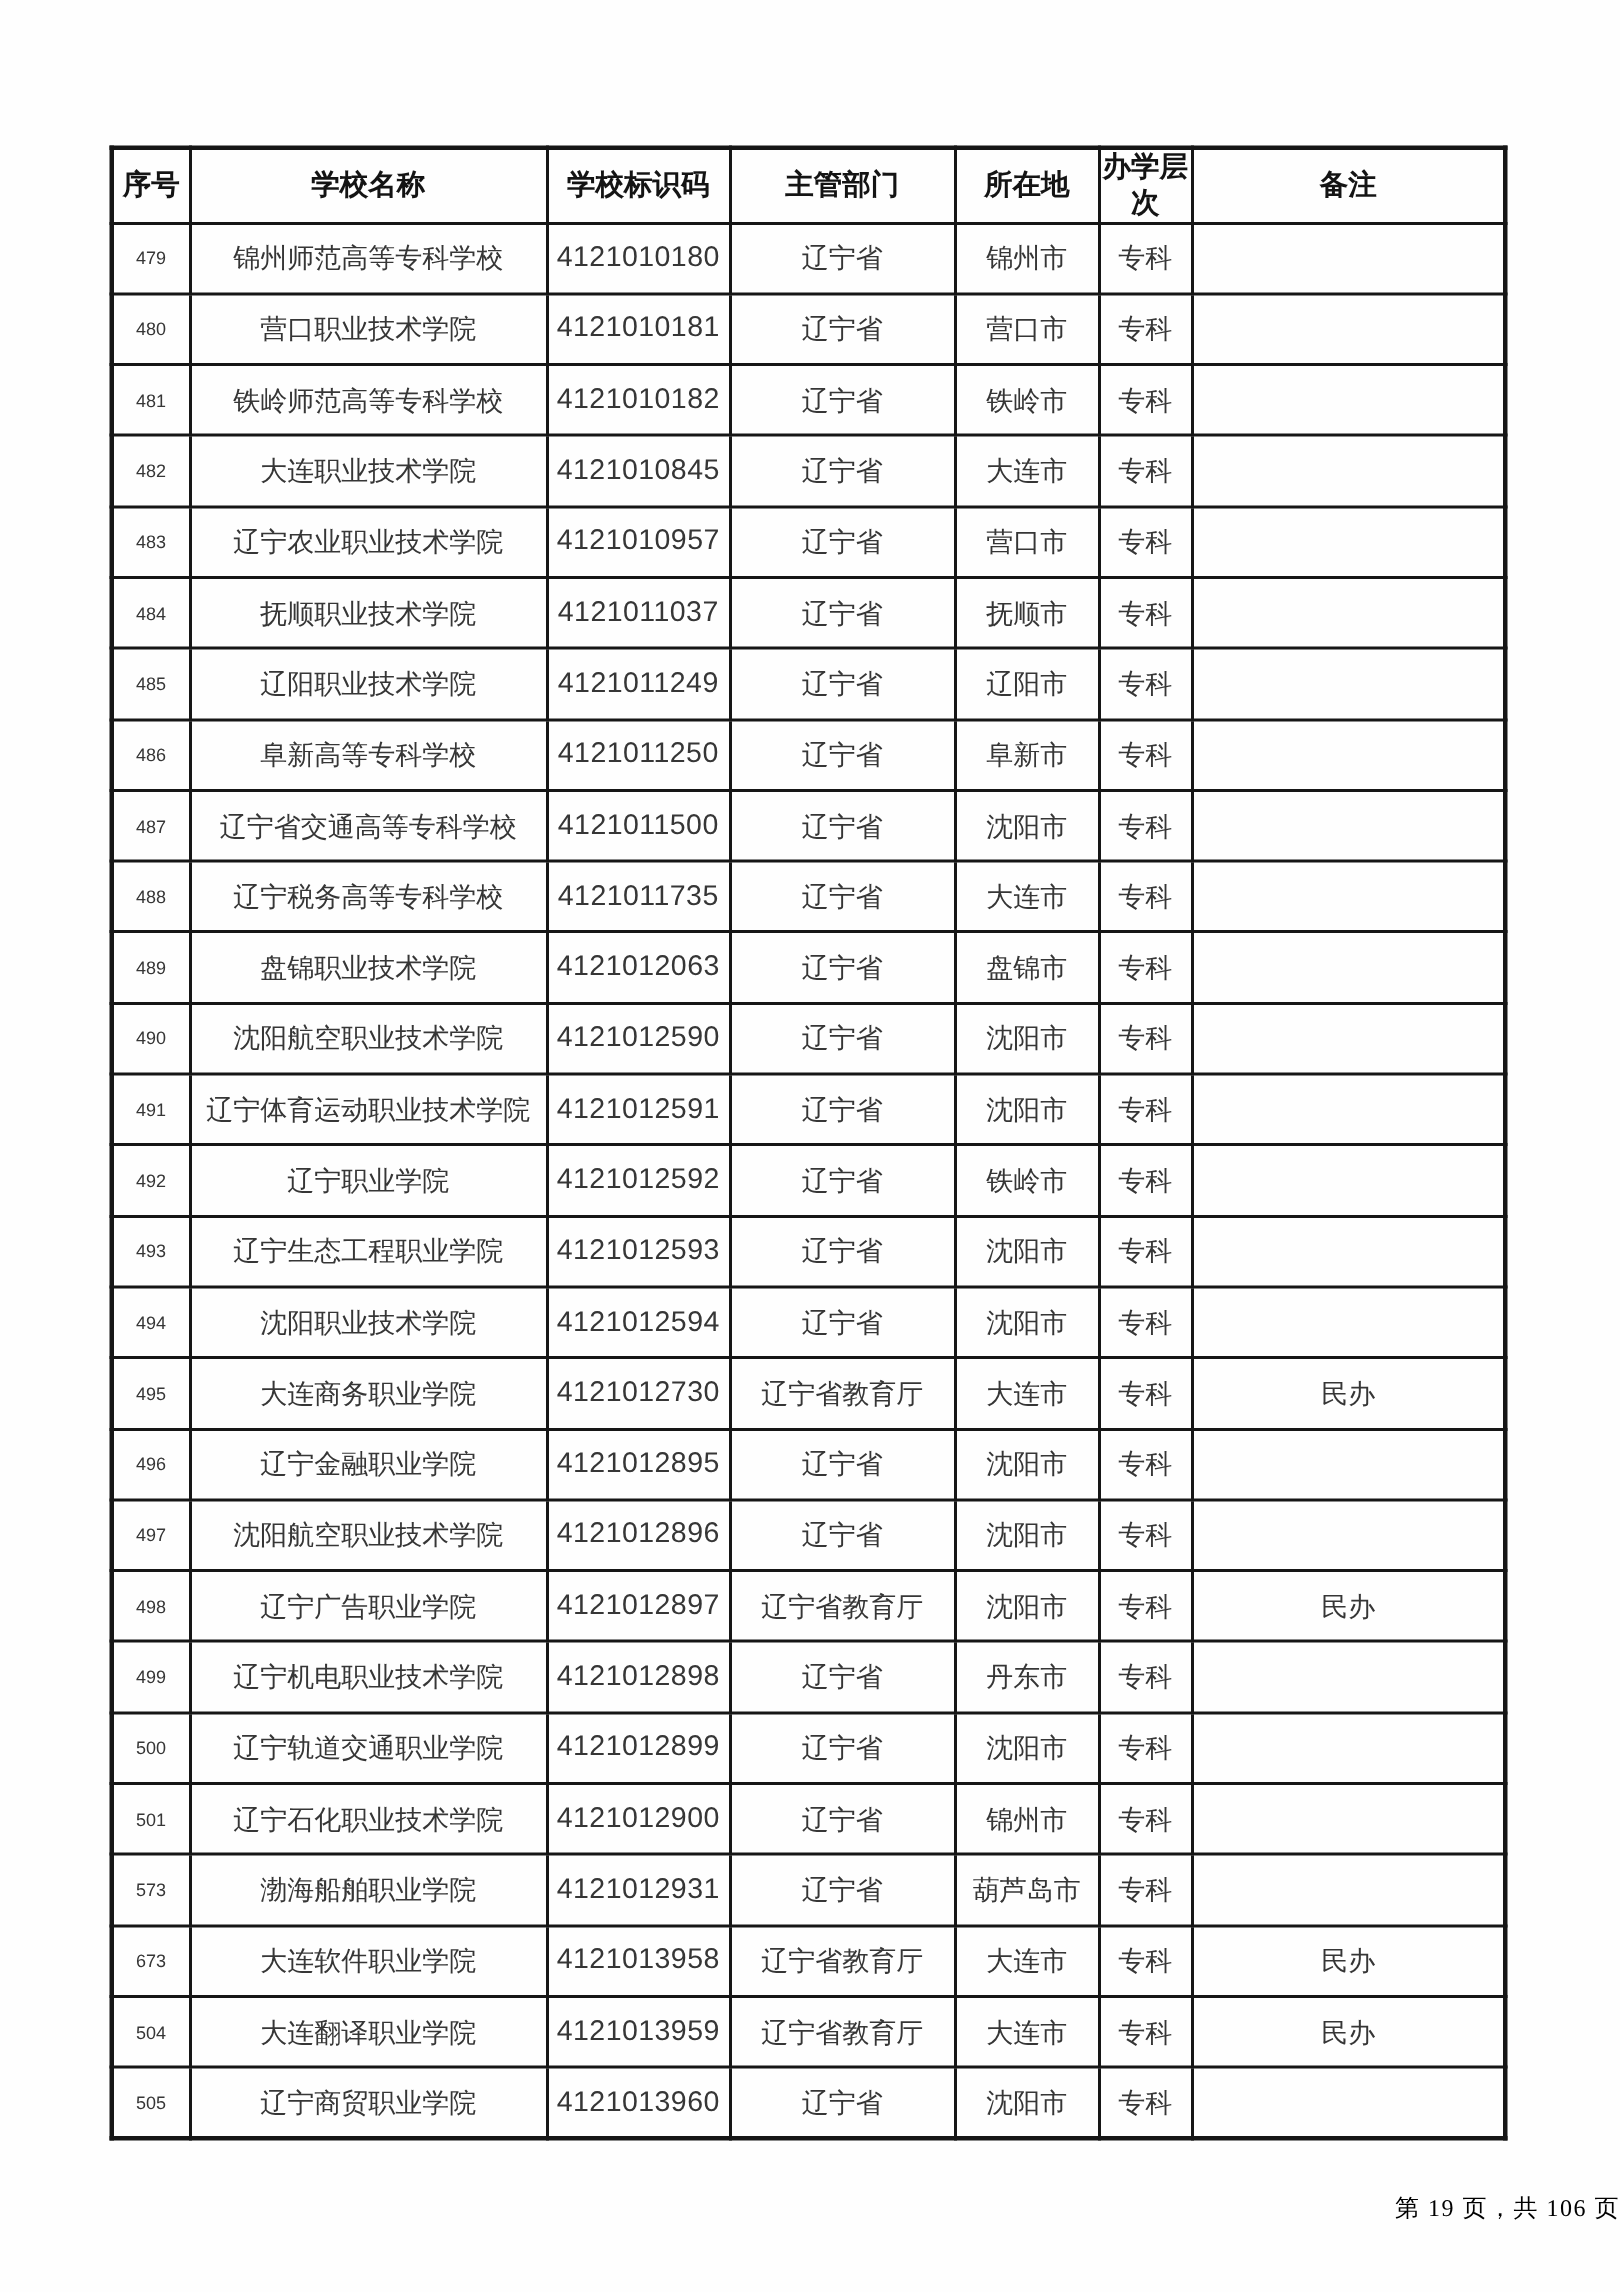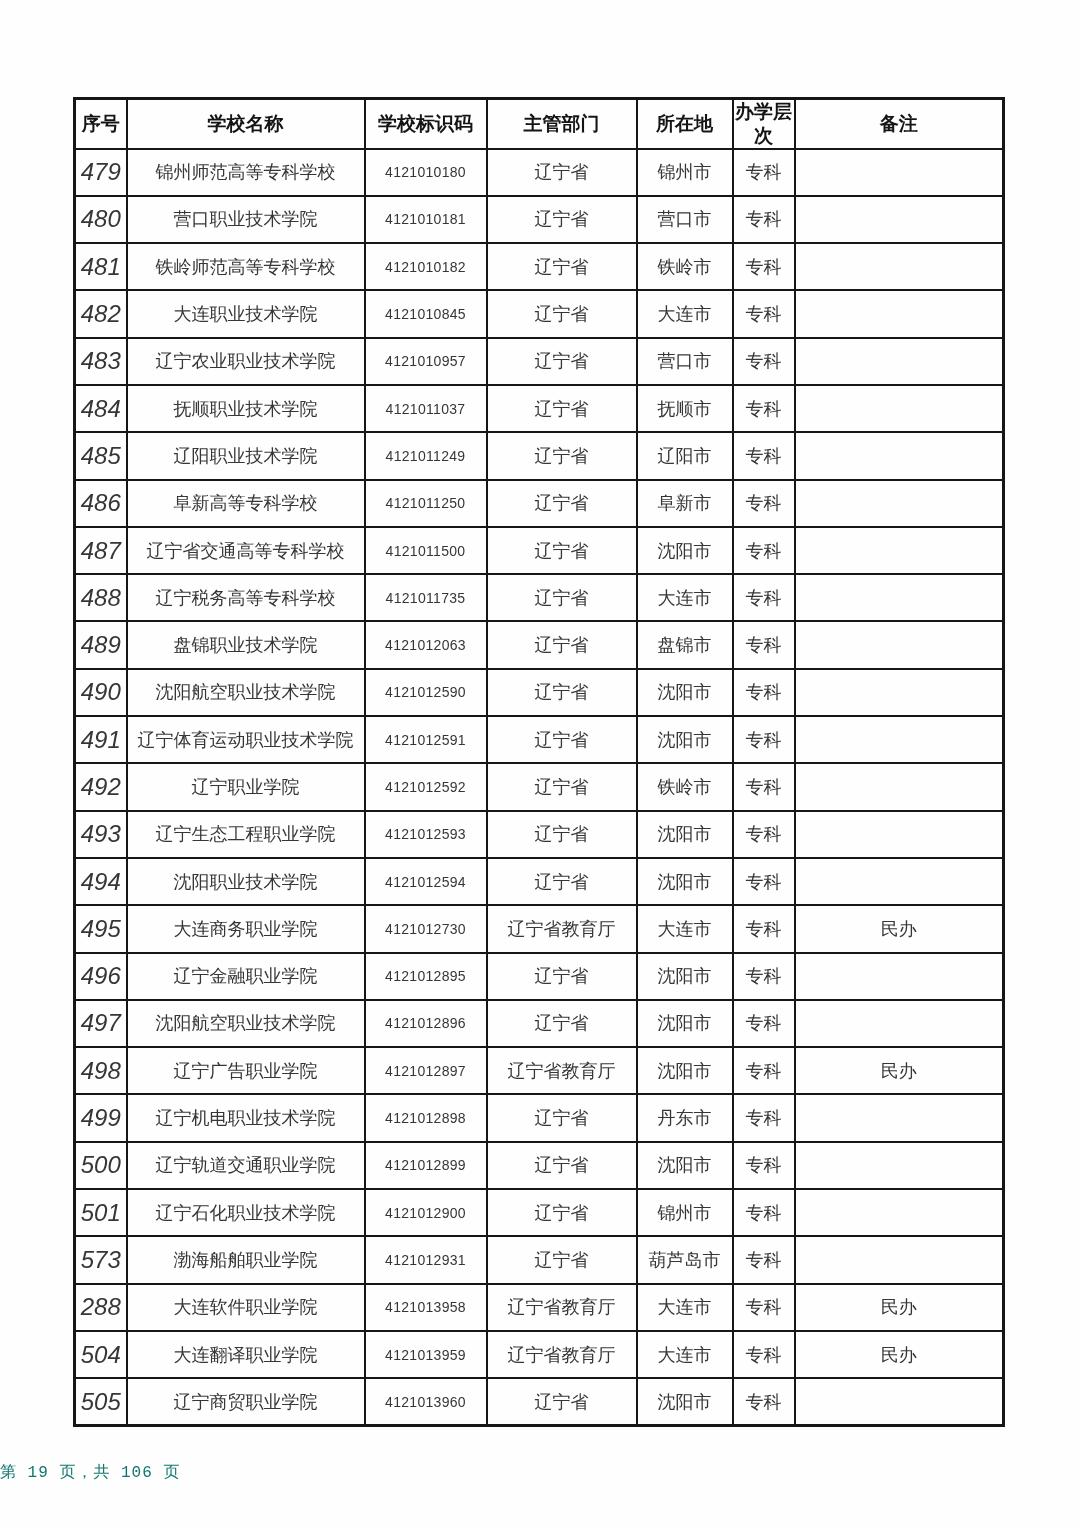--- a/index.html
+++ b/index.html
@@ -38,33 +38,33 @@
     color: #141414;
     line-height: 1.25;
     padding: 0;
   }
   .school-table tbody tr { height: 47.3px; }
   .school-table td {
     font-size: 18px;
     color: #363636;
   }
   .school-table td.code {
-    font-size: 14px;
+    font-size: 19px;
     letter-spacing: 0.3px;
   }
-  .school-table td.no { font-size: 24px; font-style: italic; }
+  .school-table td.no { font-size: 12px; }
   .footer {
     position: absolute;
     top: 1462px;
     left: 0;
     width: 1080px;
-    text-align: left;
-    font-family: Liberation Mono, monospace;
+    text-align: right;
+    font-family: Liberation Serif, serif;
     font-size: 16px;
-    color: #0f766e;
+    color: #000000;
     letter-spacing: 1px;
   }
 </style>
 </head>
 <body>
 
 <div class="page">
 
   <table class="school-table">
     <colgroup>
@@ -298,21 +298,21 @@
         <tr>
           <td class="no">573</td>
           <td class="name">渤海船舶职业学院</td>
           <td class="code">4121012931</td>
           <td class="dept">辽宁省</td>
           <td class="city">葫芦岛市</td>
           <td class="level">专科</td>
           <td class="note"></td>
         </tr>
         <tr>
-          <td class="no">288</td>
+          <td class="no">673</td>
           <td class="name">大连软件职业学院</td>
           <td class="code">4121013958</td>
           <td class="dept">辽宁省教育厅</td>
           <td class="city">大连市</td>
           <td class="level">专科</td>
           <td class="note">民办</td>
         </tr>
         <tr>
           <td class="no">504</td>
           <td class="name">大连翻译职业学院</td>

